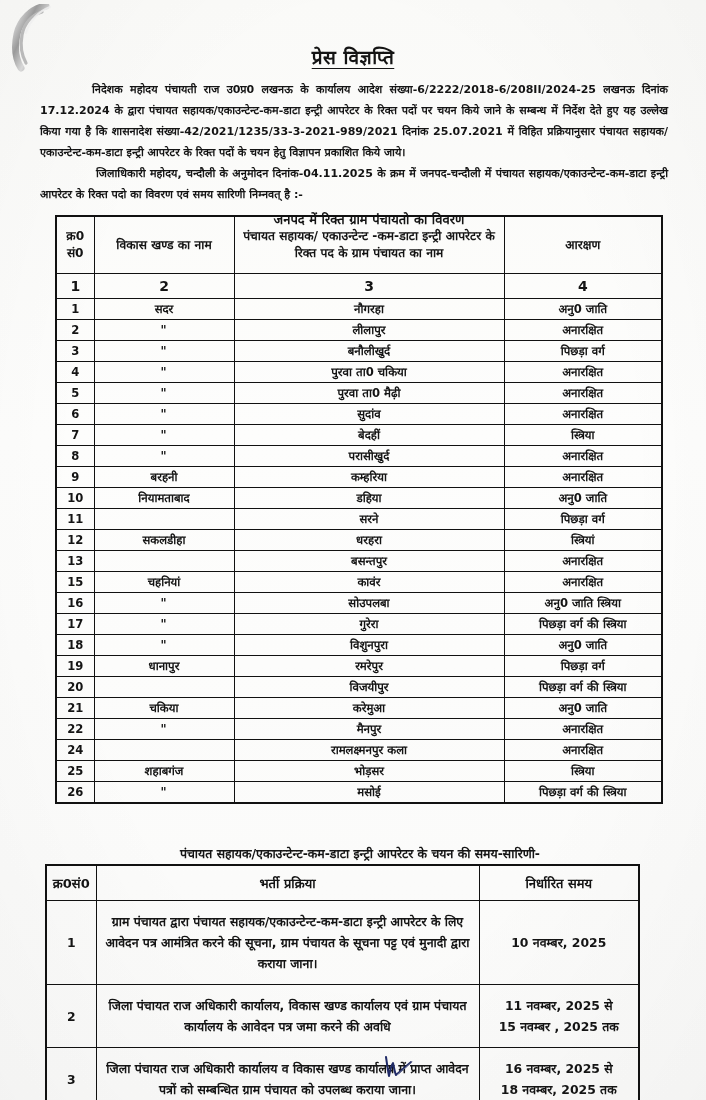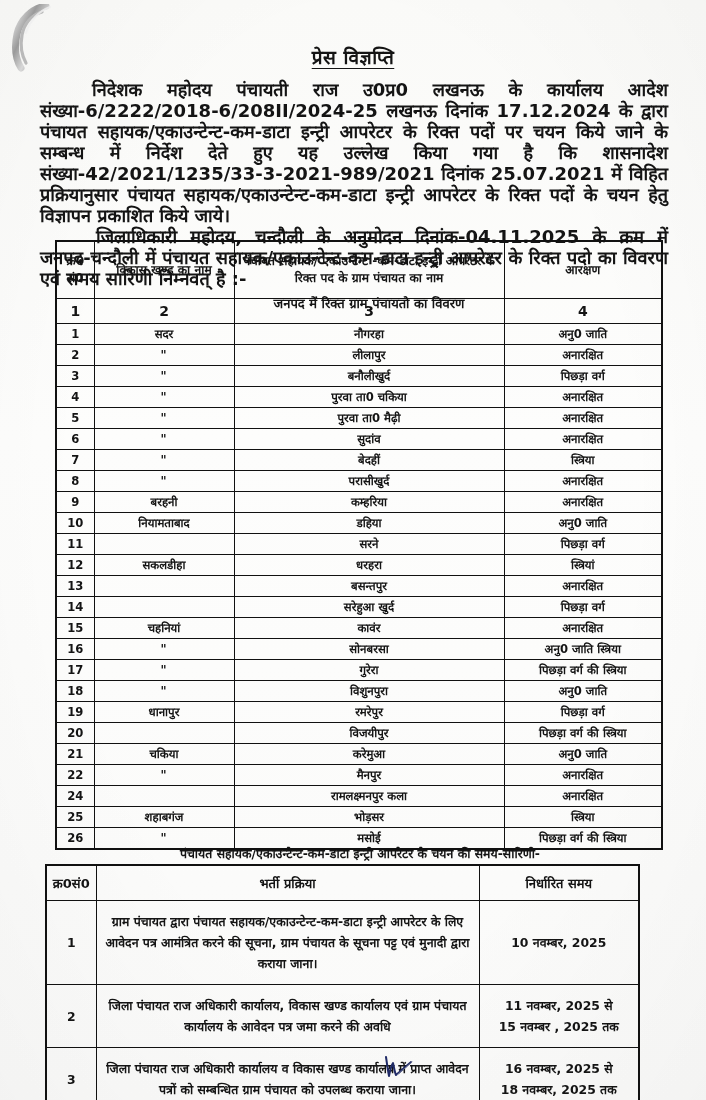--- a/index.html
+++ b/index.html
@@ -54,21 +54,21 @@
     font-size: 19px;
     font-weight: bold;
     letter-spacing: 0.5px;
     margin-top: 44px;
     text-decoration: underline;
     text-underline-offset: 4px;
   }
 
   .para {
     margin: 9px 38px 0 40px;
-    font-size: 18px;
+    font-size: 11px;
     line-height: 21px;
     text-align: justify;
     text-justify: inter-word;
     font-weight: 600;
   }
   .para.indent { text-indent: 52px; }
   .para.indent2 { text-indent: 56px; margin-top: 0; }
 
   .section-heading {
     text-align: center;
@@ -84,21 +84,20 @@
     table-layout: fixed;
   }
 
   
   .tbl-main {
     position: absolute;
     left: 55px;
     top: 215px;
     width: 606px;
     border: 2px solid #111;
-    margin-top: 25px;
   }
   .tbl-main td, .tbl-main th {
     border: 1px solid #111;
     font-size: 11.6px;
     font-weight: 700;
     text-align: center;
     vertical-align: middle;
     padding: 1px 2px;
     height: 18px;
     line-height: 15px;
@@ -294,35 +293,29 @@
           <td>धरहरा</td>
           <td>स्त्रियां</td>
         </tr>
         <tr>
           <td>13</td>
           <td></td>
           <td>बसन्तपुर</td>
           <td>अनारक्षित</td>
         </tr>
         <tr>
-          <td>14</td>
-          <td></td>
-          <td>सरेहुआ खुर्द</td>
-          <td>पिछड़ा वर्ग</td>
-        </tr>
-        <tr>
           <td>15</td>
           <td>चहनियां</td>
           <td>कावंर</td>
           <td>अनारक्षित</td>
         </tr>
         <tr>
           <td>16</td>
           <td class="ditto">"</td>
-          <td>सोनबरसा</td>
+          <td>सोउपलबा</td>
           <td>अनु0 जाति स्त्रिया</td>
         </tr>
         <tr>
           <td>17</td>
           <td class="ditto">"</td>
           <td>गुरेरा</td>
           <td>पिछड़ा वर्ग की स्त्रिया</td>
         </tr>
         <tr>
           <td>18</td>

